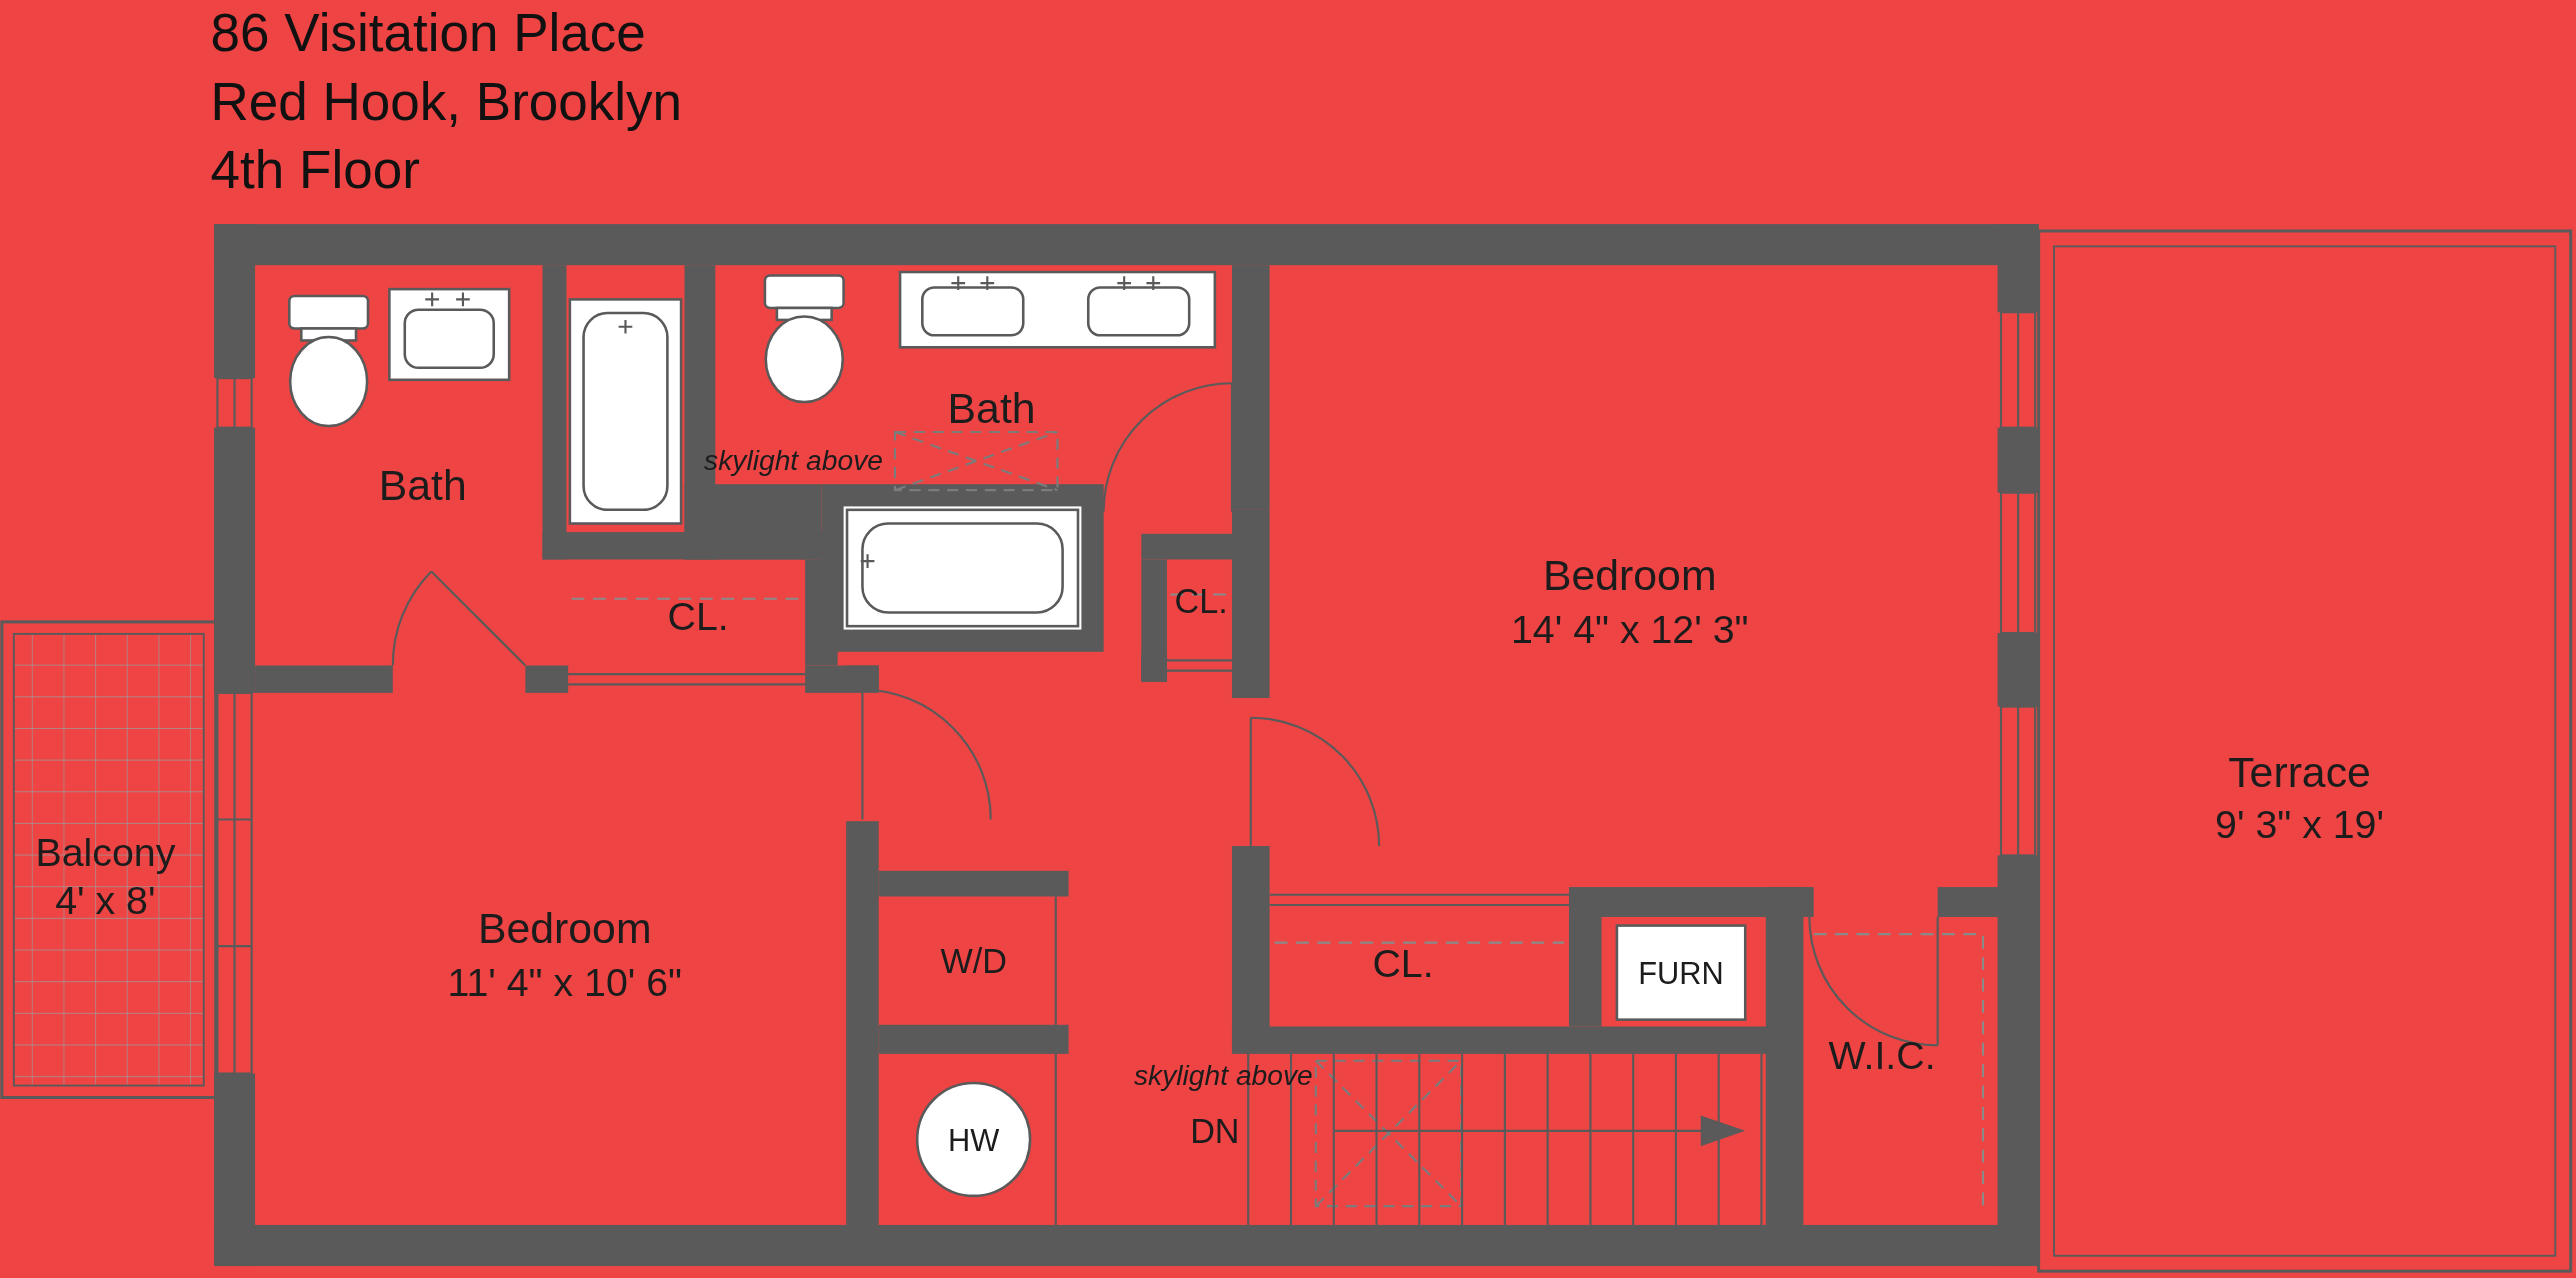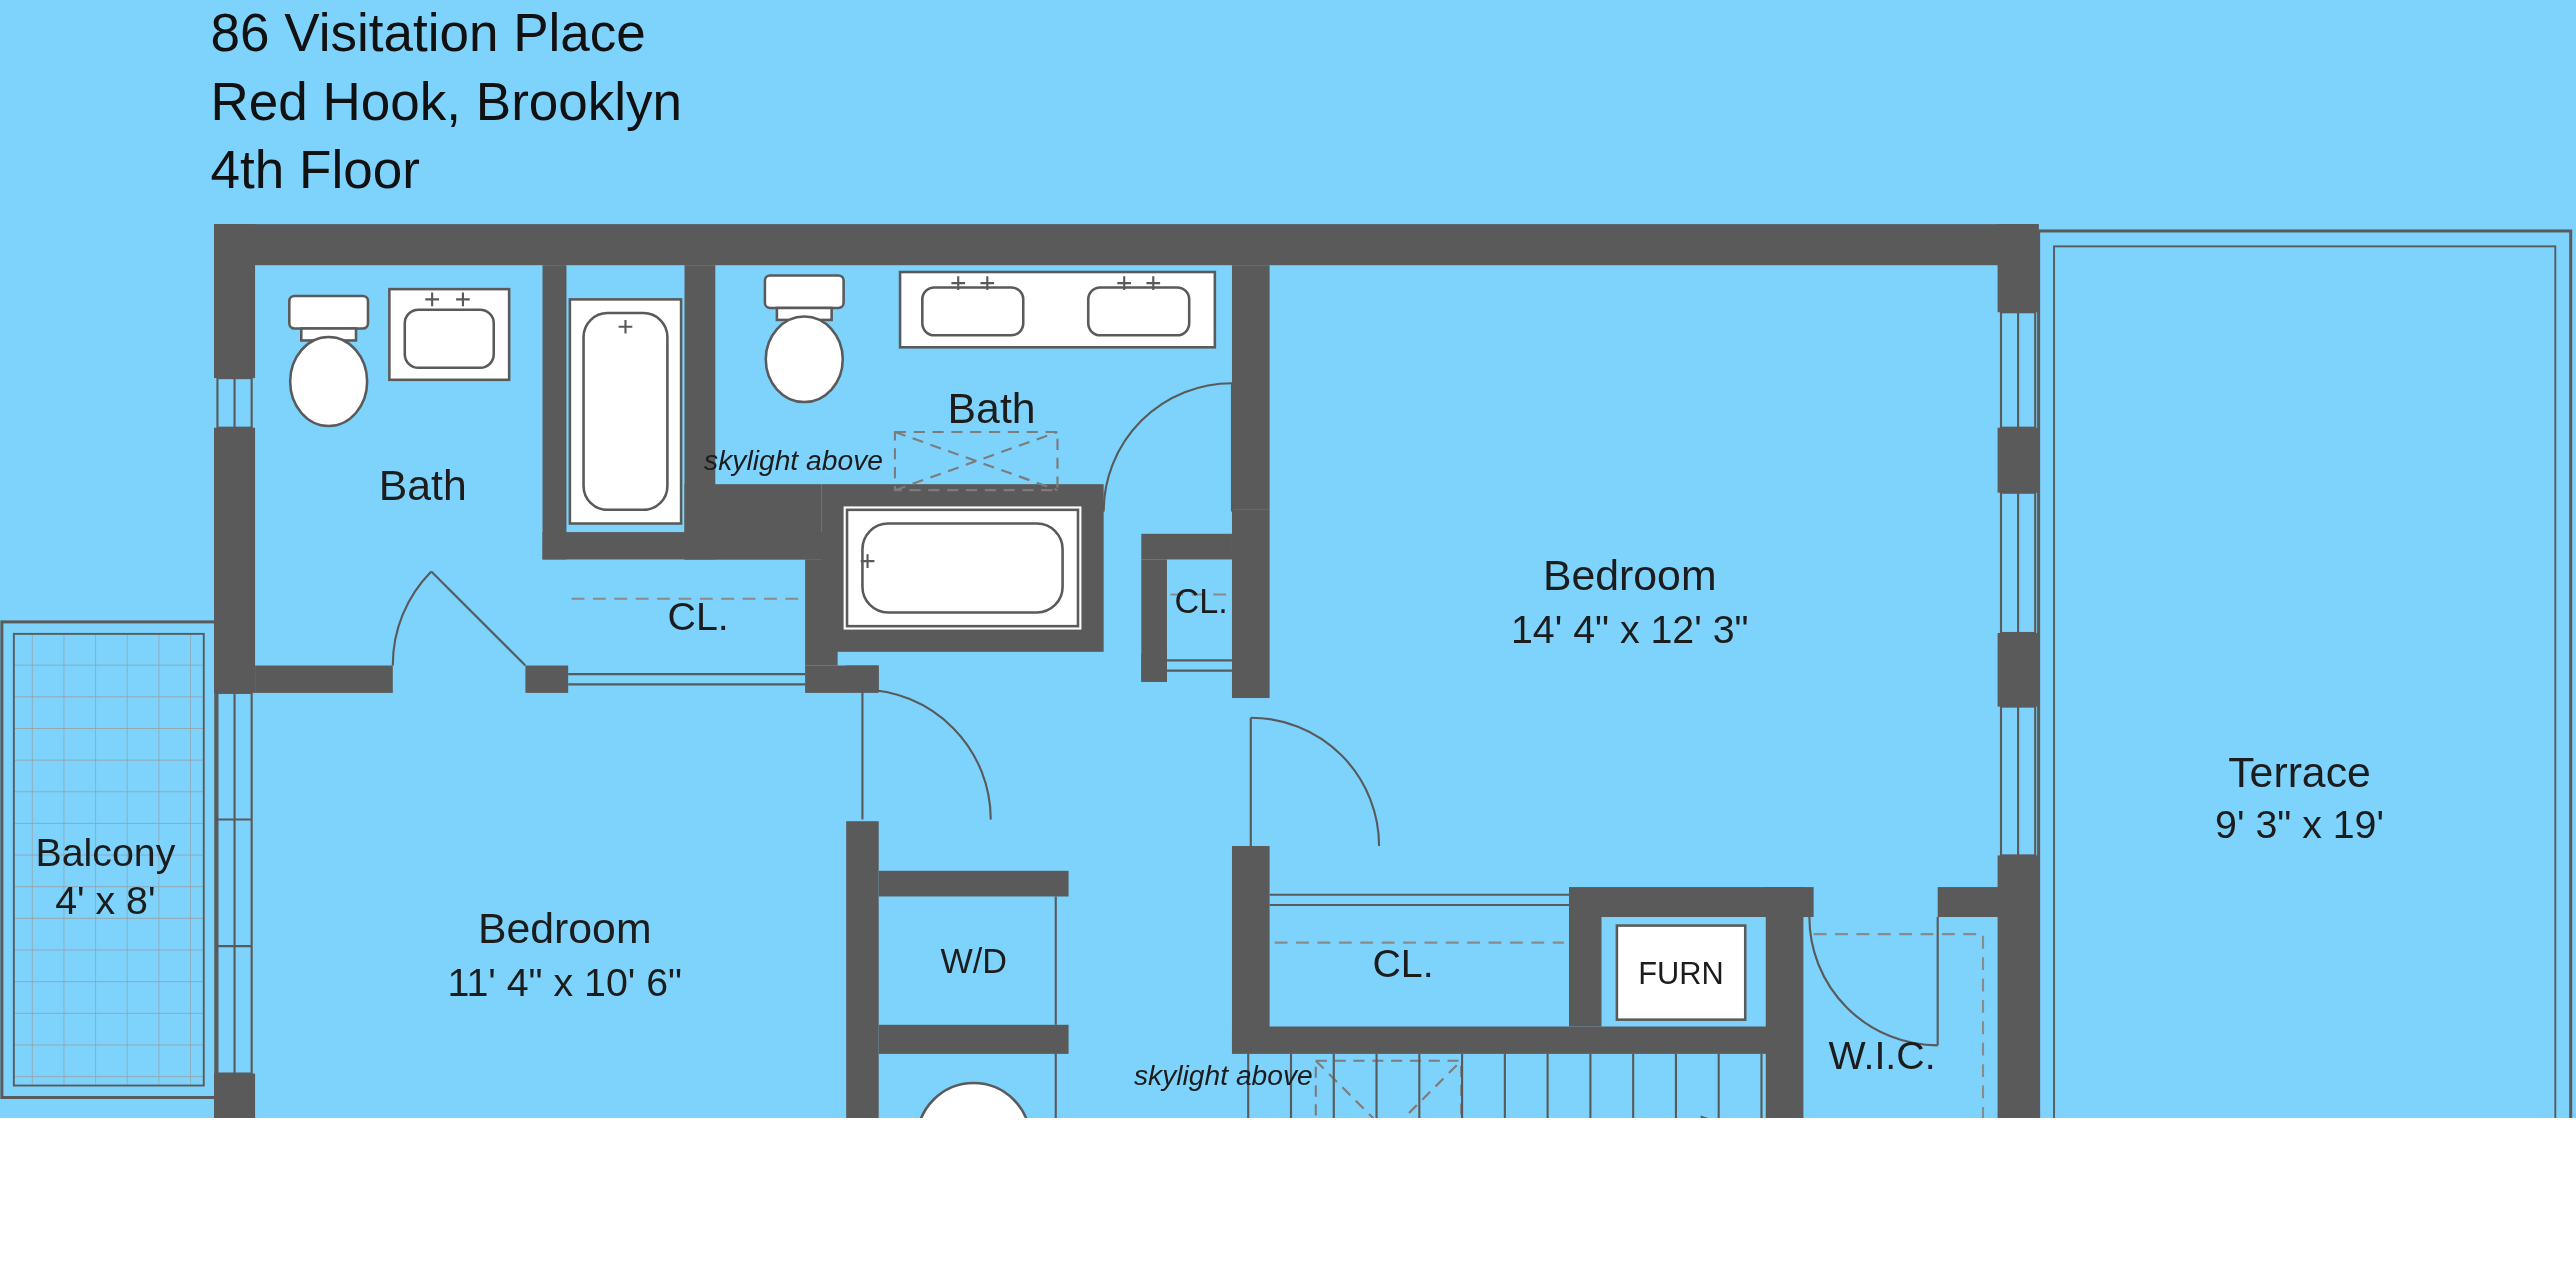--- a/index.html
+++ b/index.html
@@ -1,16 +1,16 @@
 <!DOCTYPE html>
 <html style="--wall: #5a5a5a;font-size:13.7px"><head>
 <meta charset="utf-8">
 <style>
   html,body{margin:0;padding:0;background:#ffffff;}
-  .canvas{position:relative;width:2576px;height:1118px;background:#7dd3fc;font-family:"Liberation Sans",sans-serif;overflow:hidden;}
+  .canvas{position:relative;width:2576px;height:1278px;background:#ef4444;font-family:"Liberation Sans",sans-serif;overflow:hidden;}
   svg{position:absolute;left:0;top:0;}
   .wall{fill:var(--wall,#595959);stroke:none;}
   .frame{fill:none;stroke:var(--wall,#595959);stroke-width:2.5;}
   .thin{stroke:var(--wall,#595959);stroke-width:2.5;fill:none;}
   .fixture{fill:#ffffff;stroke:var(--wall,#595959);stroke-width:3;}
   .door{fill:none;stroke:var(--wall,#595959);stroke-width:2.5;}
   .dash{fill:none;stroke:#7c7c7c;stroke-width:2.5;stroke-dasharray:13 9;}
   .rod{fill:none;stroke:#8a8a8a;stroke-width:2.5;stroke-dasharray:15 10;}
   .outline{fill:none;stroke:var(--wall,#595959);stroke-width:3.5;}
   .outline2{fill:none;stroke:var(--wall,#595959);stroke-width:2.2;}

